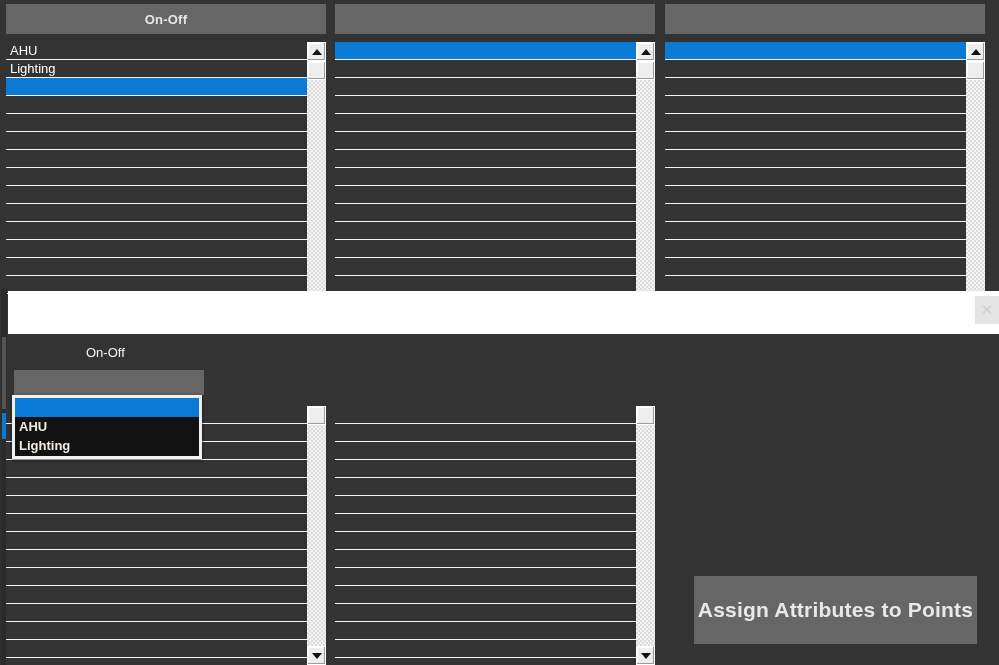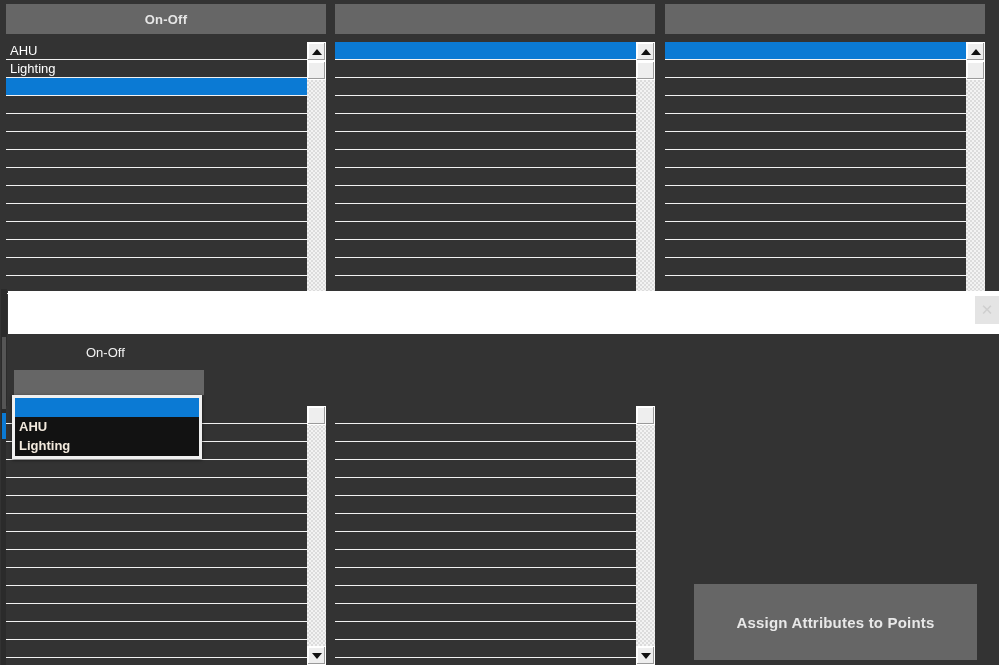--- a/index.html
+++ b/index.html
@@ -108,26 +108,25 @@
   }
   .popup .opt{
     height:19px;line-height:19px;
     color:#f2e9dd;font-size:13px;font-weight:bold;
     padding-left:4px;white-space:nowrap;
   }
   .popup .opt.sel{background:#0b7ad4;color:transparent;}
 
   
   .bigbtn{
-    position:absolute;left:694px;top:576px;width:283px;height:76px;
+    position:absolute;left:694px;top:576px;width:283px;height:68px;
     background:#666666;color:#e8e8e8;
-    font-size:15px;font-weight:bold;
+    font-size:21px;font-weight:bold;
     display:flex;align-items:center;justify-content:center;
     letter-spacing:.2px;
-    margin-top:8px;
   }
 </style>
 </head>
 <body>
 
 <div class="root">
 
   <div class="col" style="left:6px;top:4px;width:320px;height:290px;">
     <div class="hdr" style="left:0;top:0;width:320px;height:30px;">On-Off</div>
     <div class="listbox" style="left:0;top:38px;width:320px;height:252px;">

